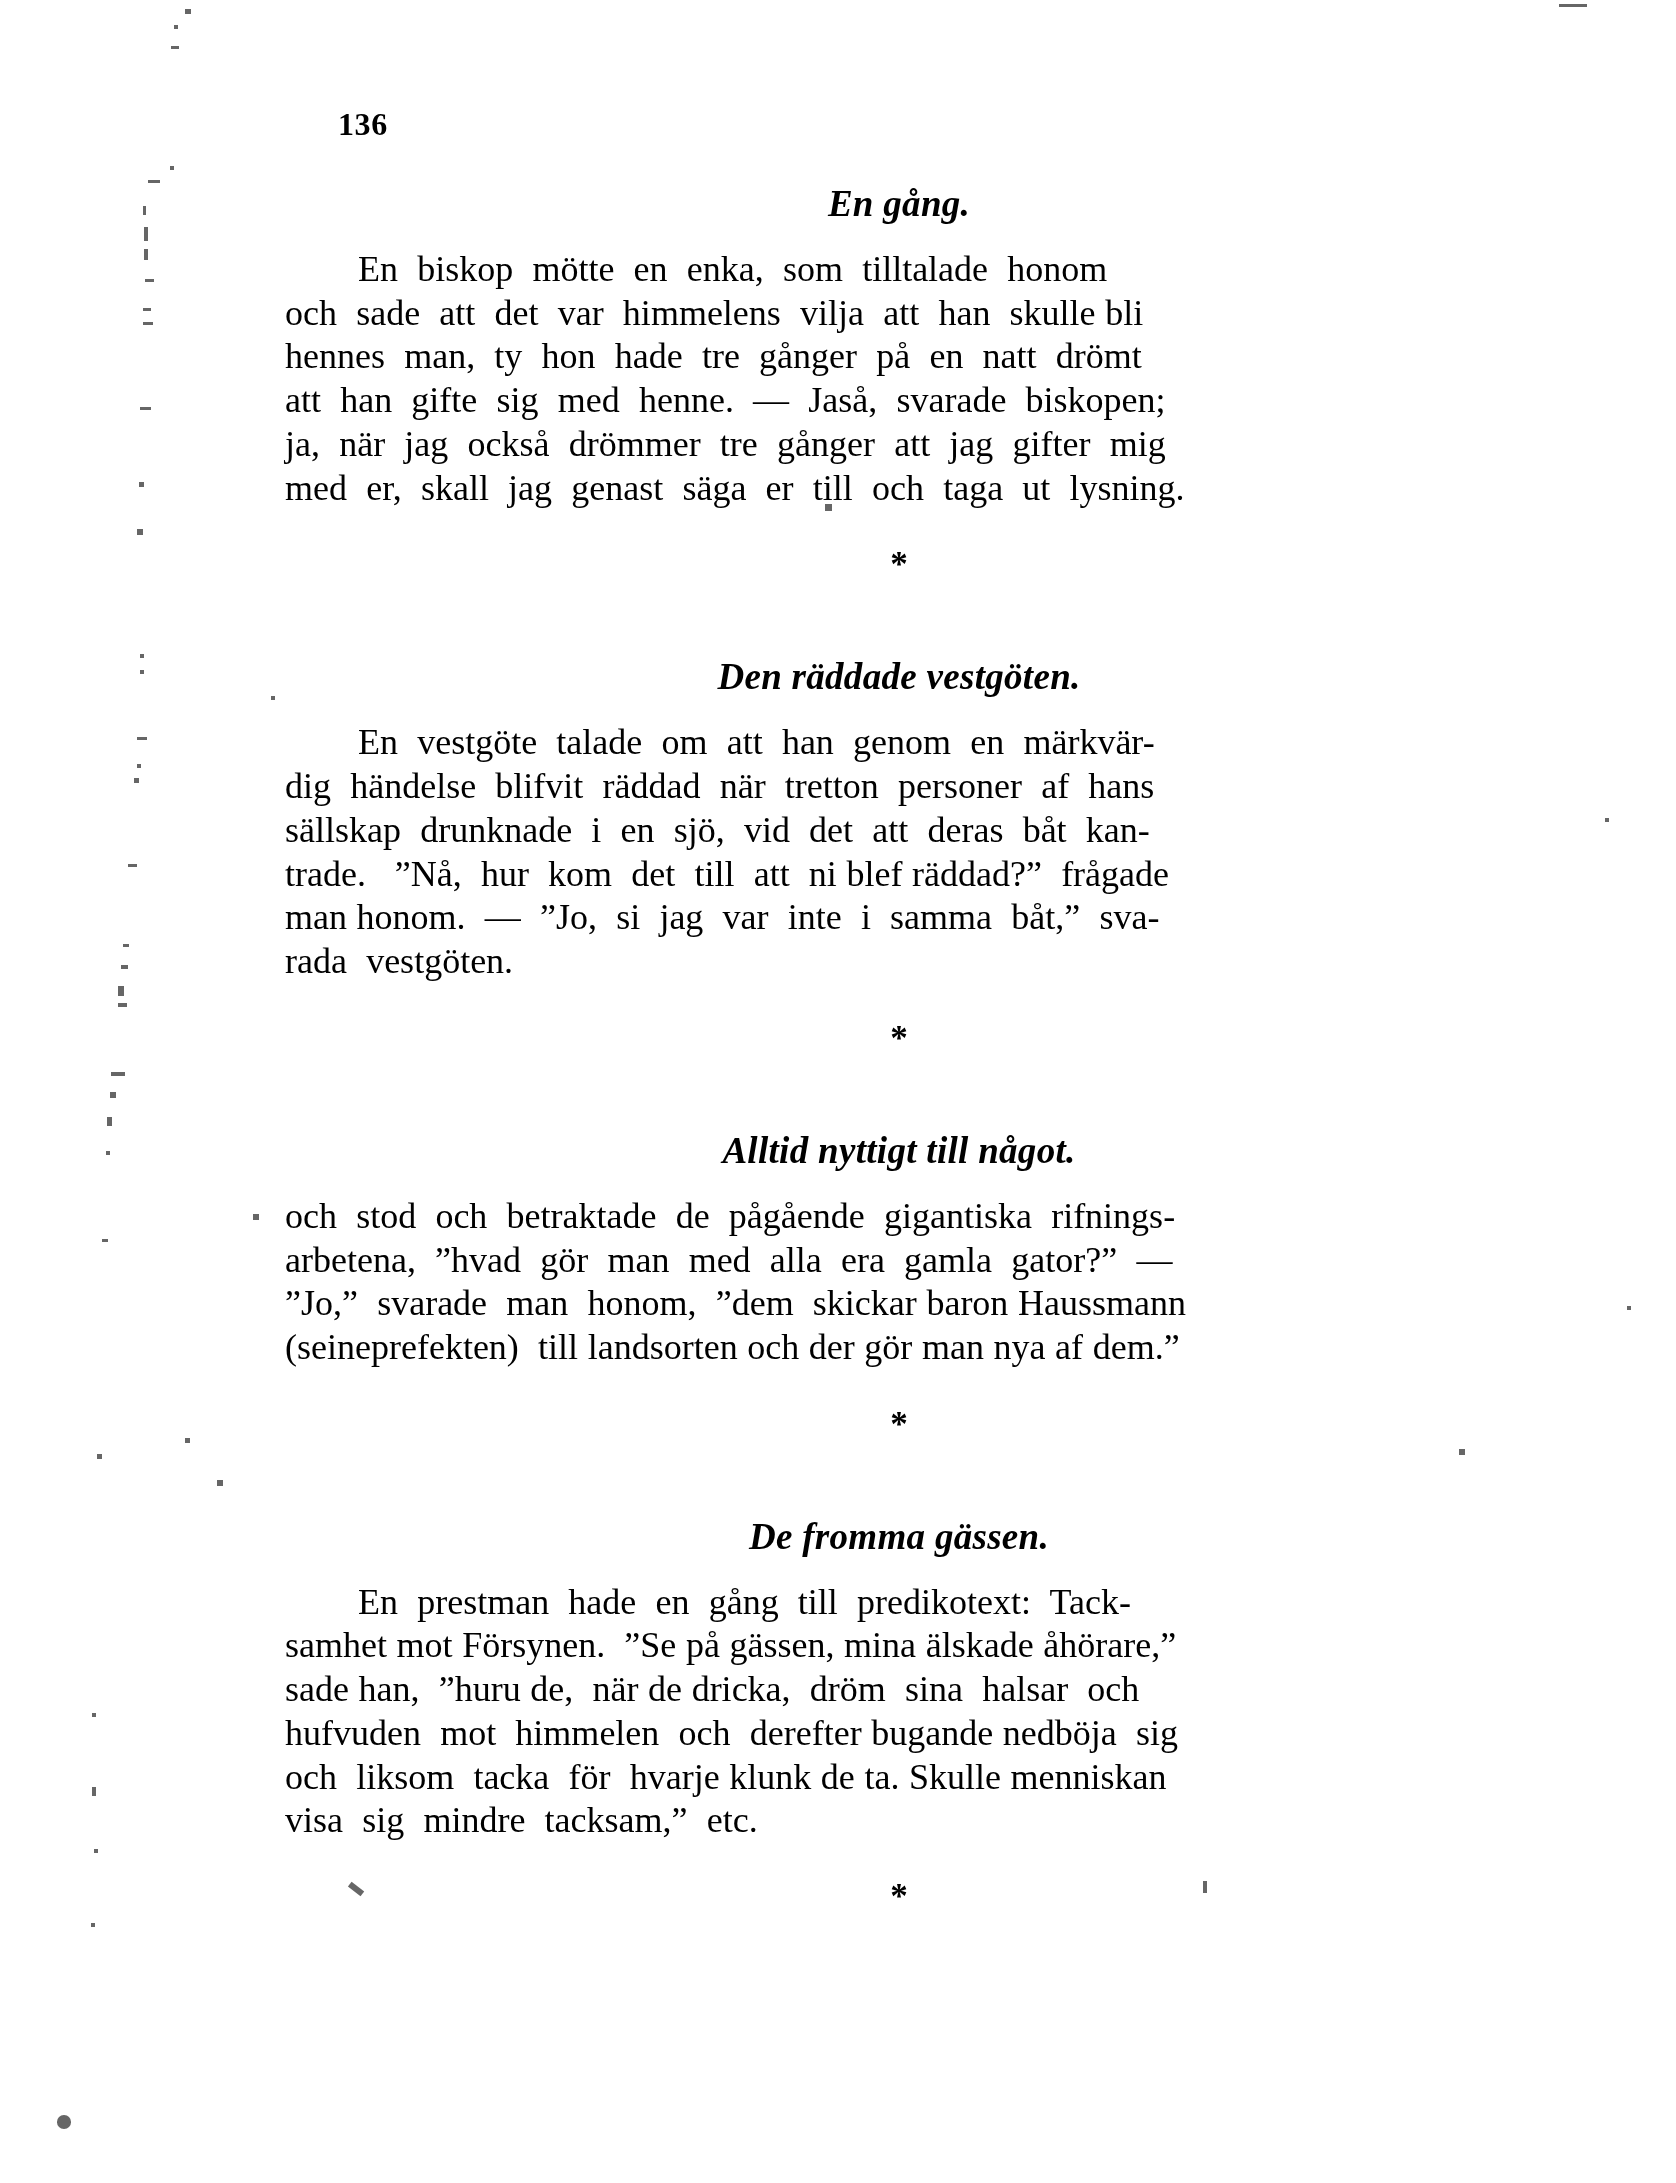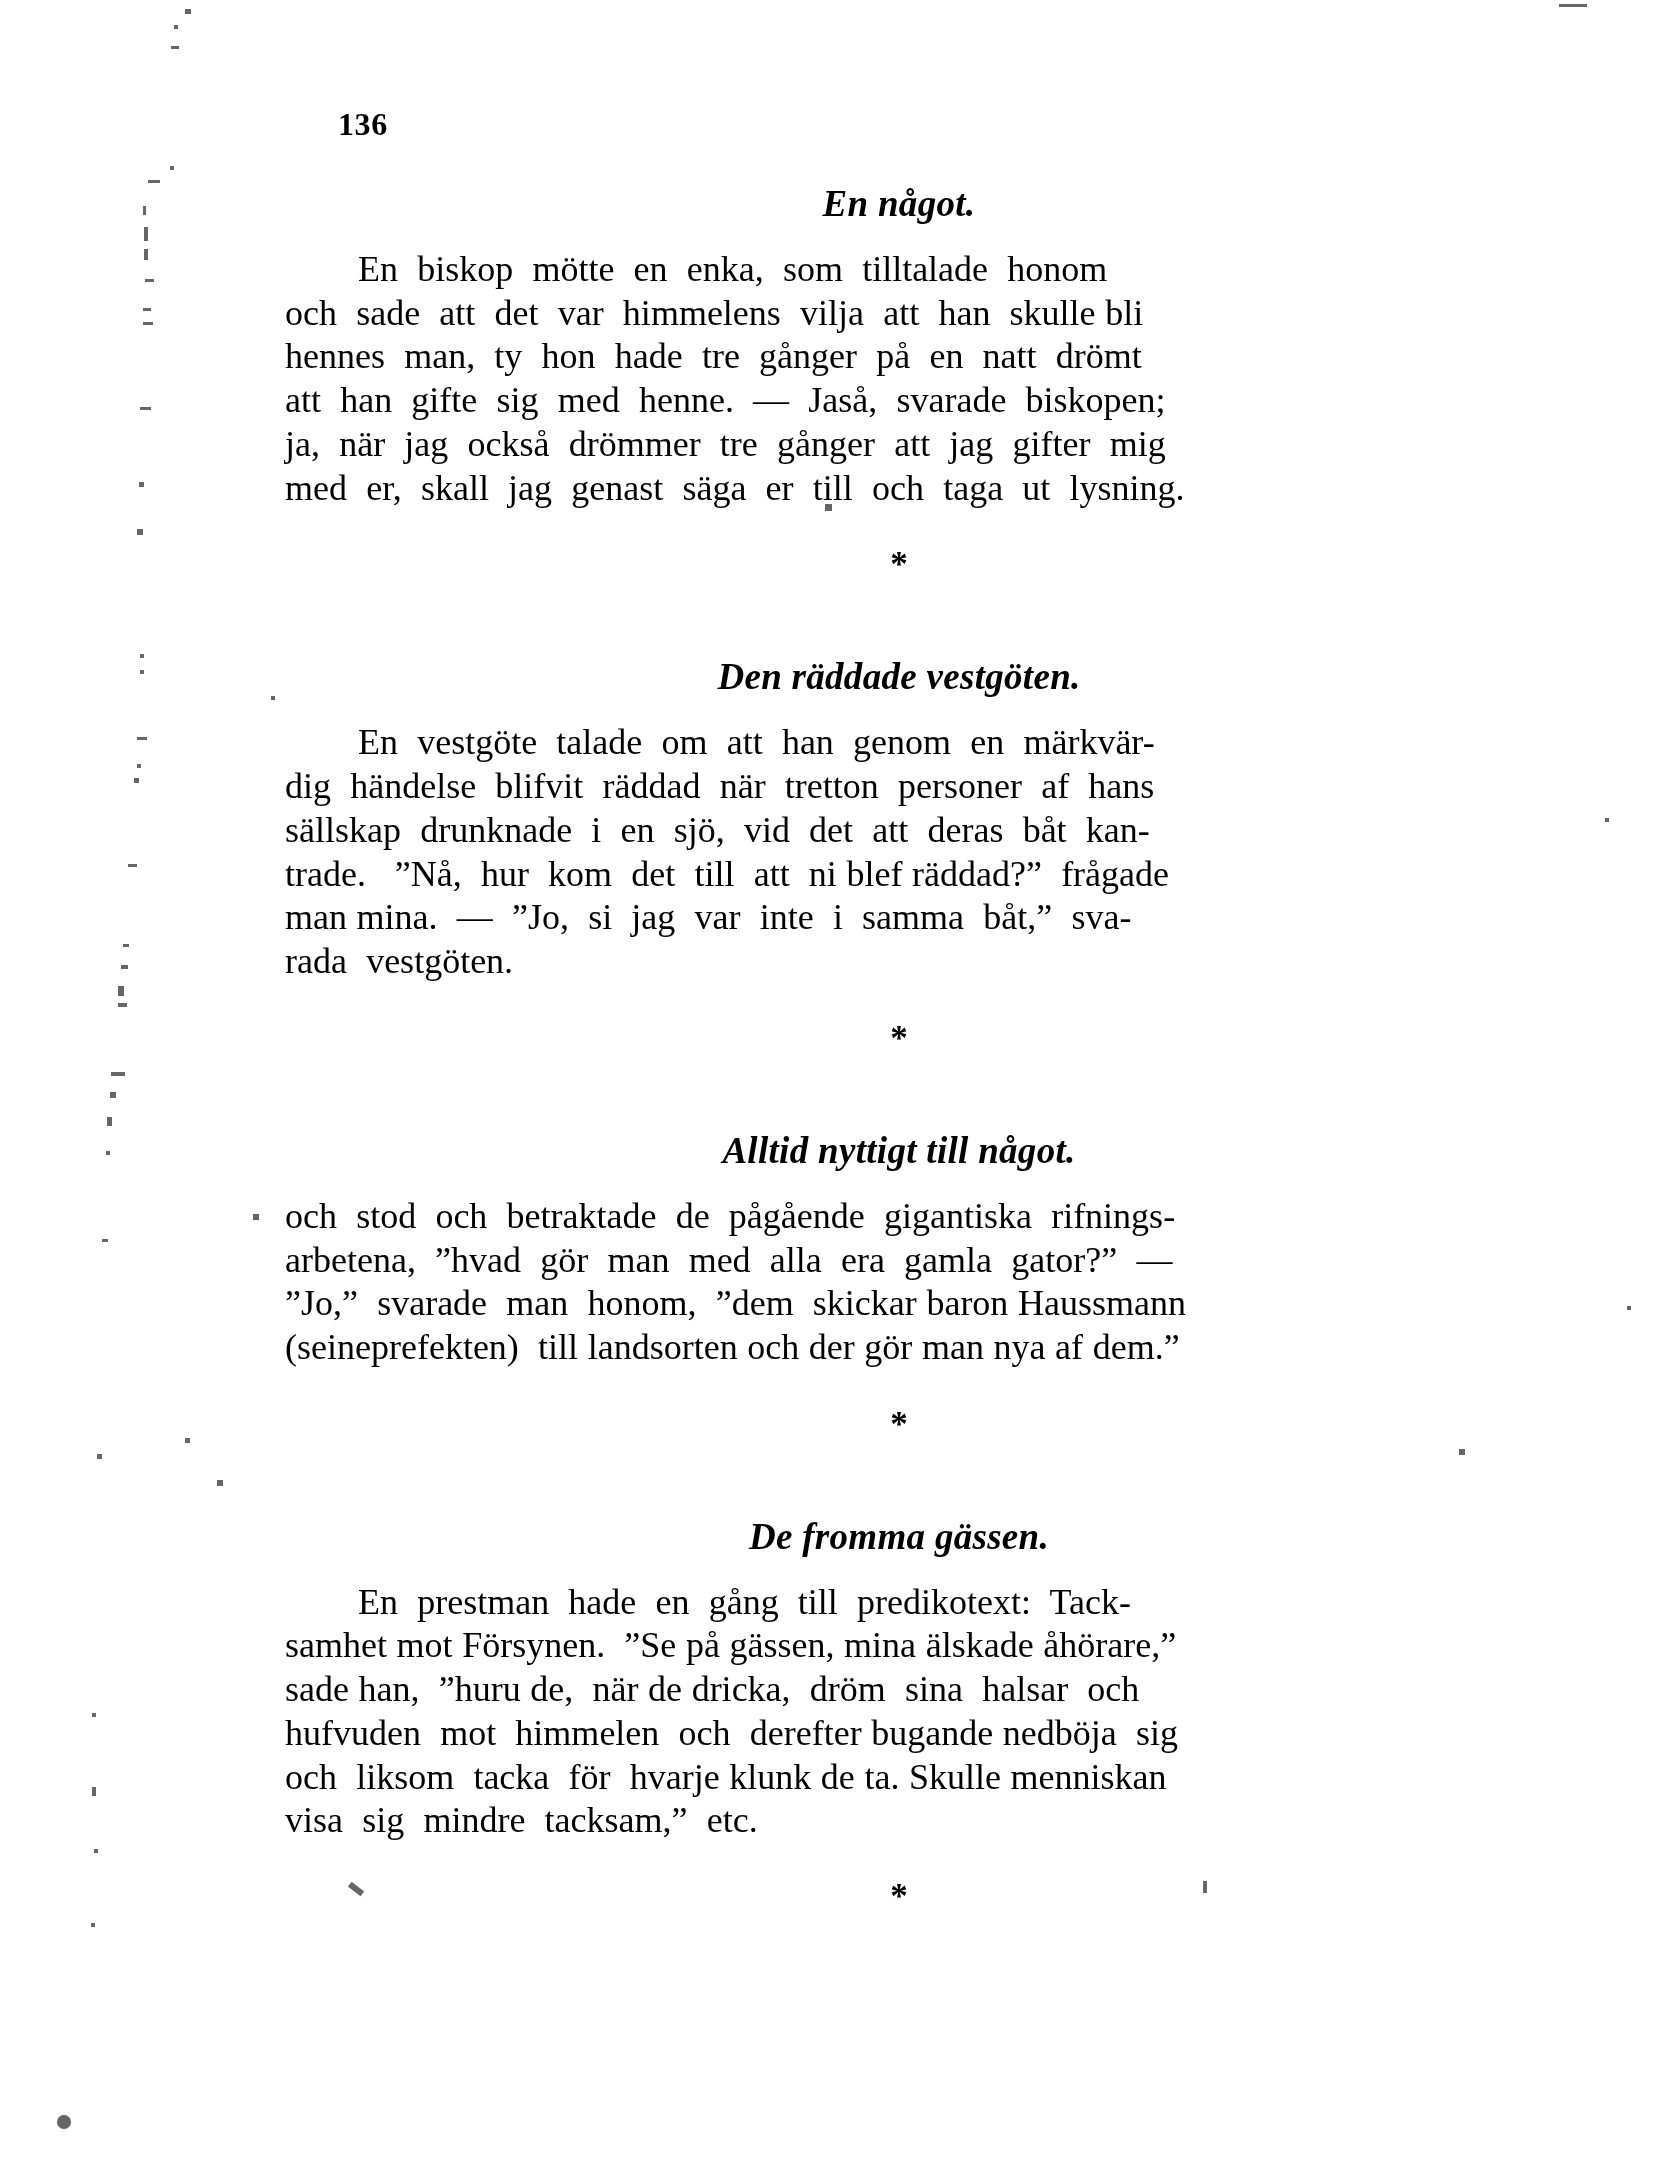--- a/index.html
+++ b/index.html
@@ -149,21 +149,21 @@
     <div class="sp" style="left:94px;  top:1849px; width:4.3px;  height:4.3px;"></div>
     <div class="sp" style="left:91px;  top:1923px; width:3.7px;  height:3.7px;"></div>
     <div class="sp" style="left:1605px; top:818px; width:4.3px;  height:4.3px;"></div>
     <div class="sp" style="left:1627px; top:1306px; width:3.7px;  height:3.7px;"></div>
   </div>
 
   <div id="folio">136</div>
 
   <div id="column">
 
-    <h2 class="anecdote-title">En något.</h2>
+    <h2 class="anecdote-title">En gång.</h2>
     <div class="gap-title-bot"></div>
     <p class="anecdote-body">
       <span class="ln j"><span><span class="indent"></span><span>En  biskop  mötte  en  enka,  som  tilltalade  honom</span></span></span>
       <span class="ln j"><span>och  sade  att  det  var  himmelens  vilja  att  han  skulle bli</span></span>
       <span class="ln j"><span>hennes  man,  ty  hon  hade  tre  gånger  på  en  natt  drömt</span></span>
       <span class="ln j"><span>att  han  gifte  sig  med  henne.  —  Jaså,  svarade  biskopen;</span></span>
       <span class="ln j"><span>ja,  när  jag  också  drömmer  tre  gånger  att  jag  gifter  mig</span></span>
       <span class="ln"><span>med  er,  skall  jag  genast  säga  er  till  och  taga  ut  lysning.</span></span>
     </p>
 
@@ -172,21 +172,21 @@
     <div class="gap-sep-bot"></div>
 
     <div class="gap-title-top"></div>
     <h2 class="anecdote-title">Den räddade vestgöten.</h2>
     <div class="gap-title-bot"></div>
     <p class="anecdote-body">
       <span class="ln j"><span><span class="indent"></span><span>En  vestgöte  talade  om  att  han  genom  en  märkvär-</span></span></span>
       <span class="ln j"><span>dig  händelse  blifvit  räddad  när  tretton  personer  af  hans</span></span>
       <span class="ln j"><span>sällskap  drunknade  i  en  sjö,  vid  det  att  deras  båt  kan-</span></span>
       <span class="ln j"><span>trade.   ”Nå,  hur  kom  det  till  att  ni blef räddad?”  frågade</span></span>
-      <span class="ln j"><span>man mina.  —  ”Jo,  si  jag  var  inte  i  samma  båt,”  sva-</span></span>
+      <span class="ln j"><span>man honom.  —  ”Jo,  si  jag  var  inte  i  samma  båt,”  sva-</span></span>
       <span class="ln"><span>rada  vestgöten.</span></span>
     </p>
 
     <div class="gap-sep-top"></div>
     <div class="sep">*</div>
     <div class="gap-sep-bot"></div>
 
     <div class="gap-title-top"></div>
     <h2 class="anecdote-title">Alltid nyttigt till något.</h2>
     <div class="gap-title-bot"></div>

